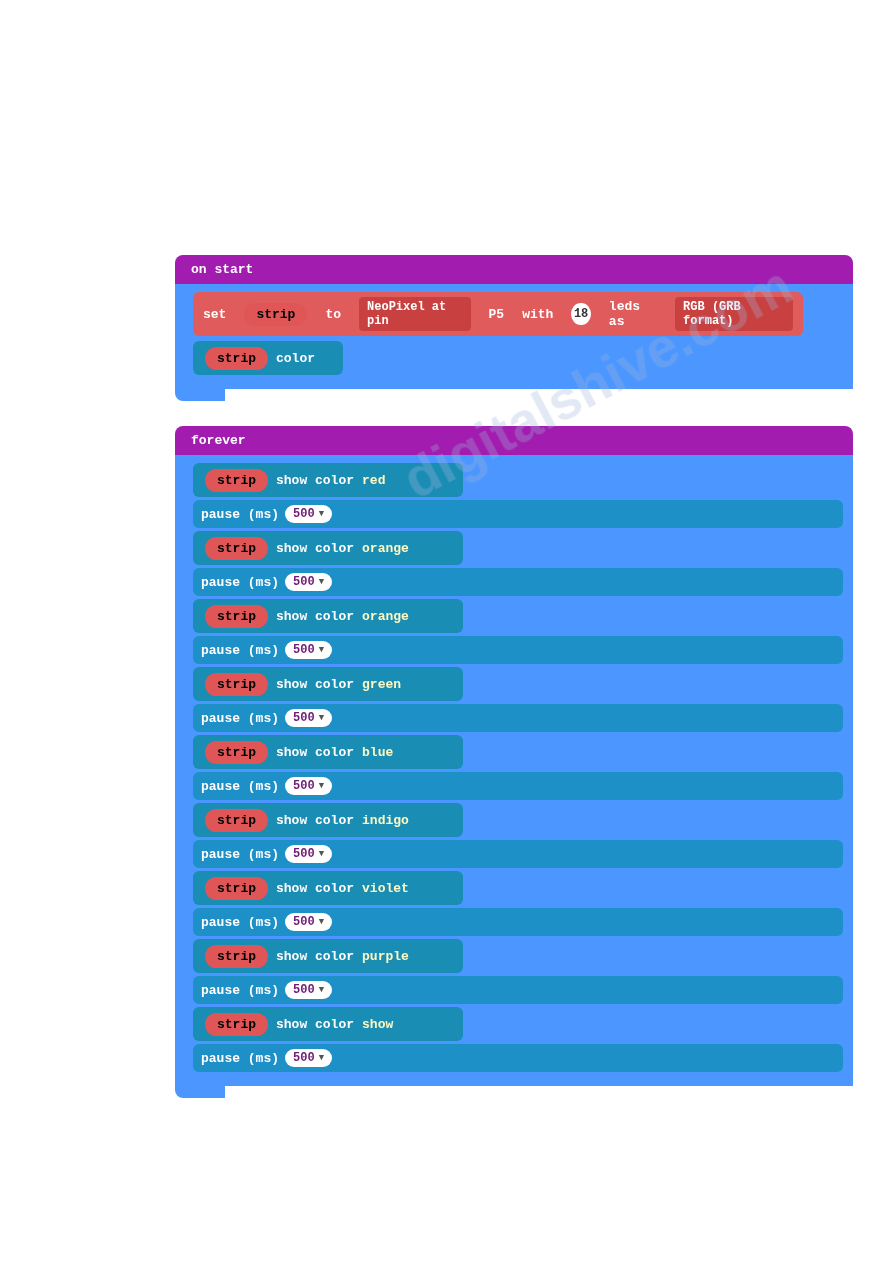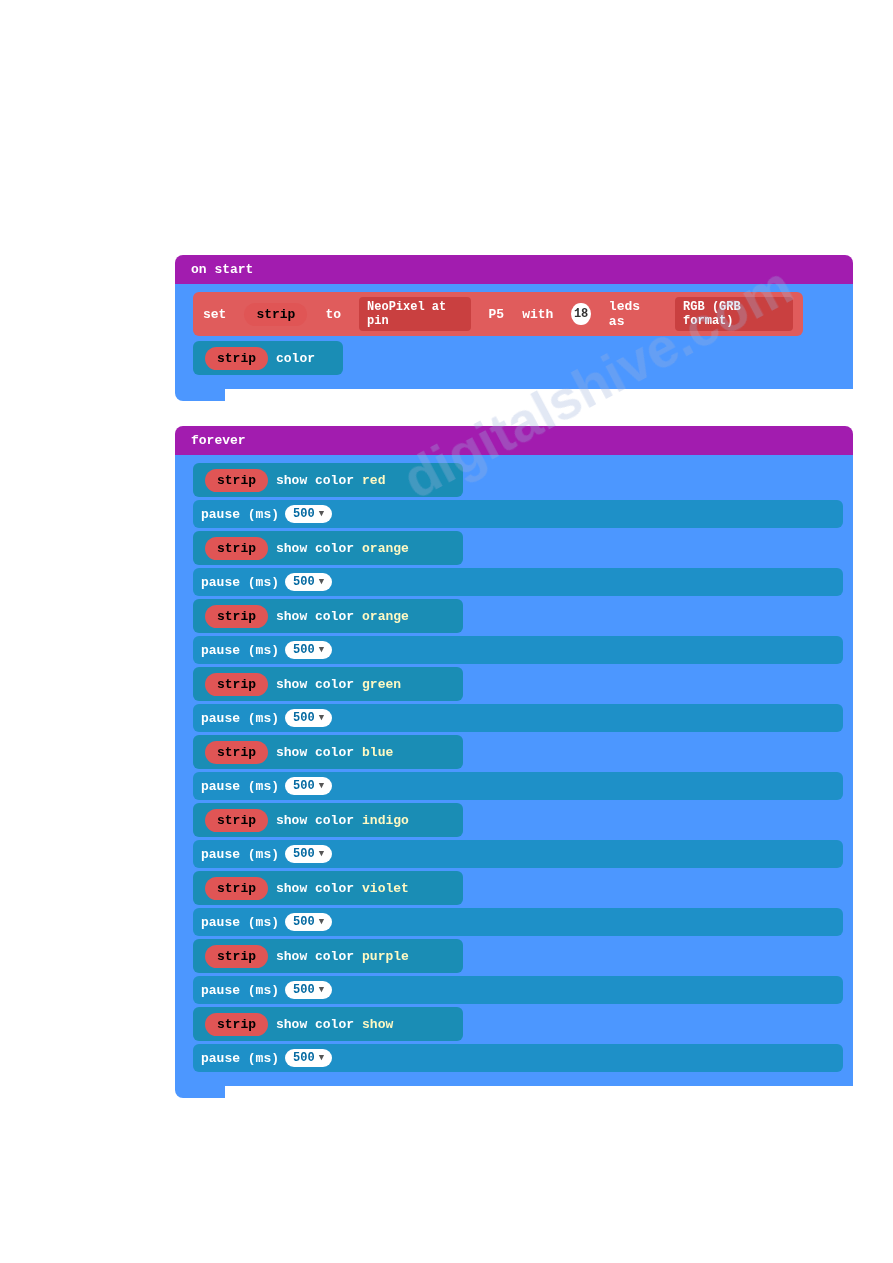--- a/index.html
+++ b/index.html
@@ -65,21 +65,21 @@
       padding: 4px 8px;
       gap: 6px;
       color: #fff;
       font-size: 13px;
       min-height: 28px;
       margin-left: 0px;
     }
 
     .pause-dropdown {
       background: #fff;
-      color: #0369a1;
+      color: #701a75;
       border-radius: 12px;
       padding: 2px 8px;
       font-size: 12px;
       font-weight: bold;
       display: inline-flex;
       align-items: center;
       gap: 4px;
     }
 
     .pause-dropdown::after {

